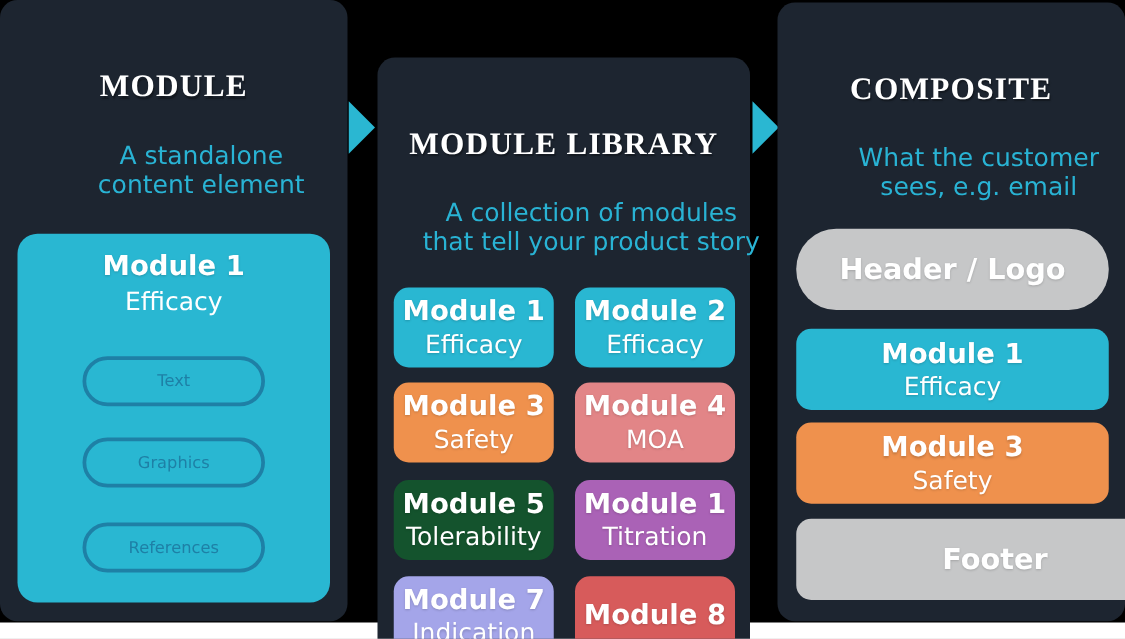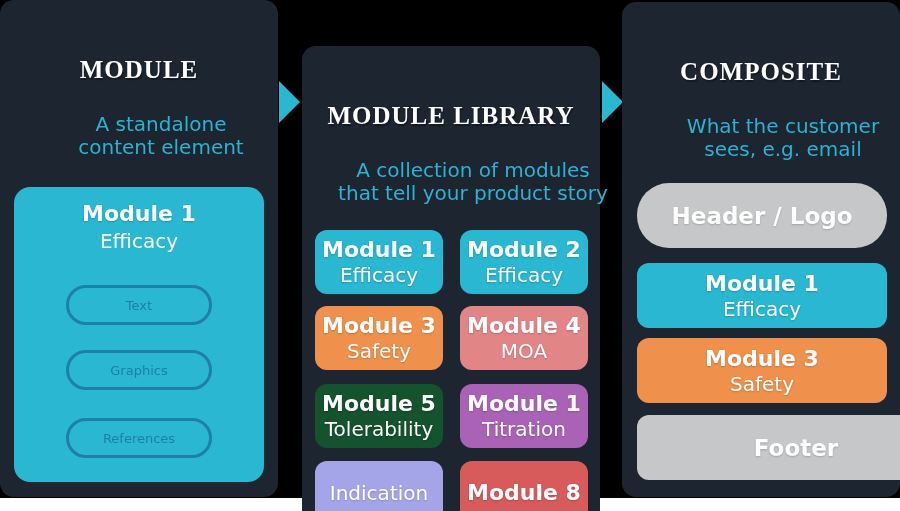--- a/index.html
+++ b/index.html
@@ -123,20 +123,21 @@
     </div>
     <div class="mini-card lib-card lib-col-1 lib-row-3" style="background: #14532d;">
       <div class="name">Module 5</div>
       <div class="label">Tolerability</div>
     </div>
     <div class="mini-card lib-card lib-col-2 lib-row-3" style="background: rgb(170, 98, 182);">
       <div class="name">Module 1</div>
       <div class="label">Titration</div>
     </div>
     <div class="mini-card lib-card lib-col-1 lib-row-4" style="background: rgb(164, 165, 233);">
+      <div class="name">Module 7</div>
       <div class="label">Indication</div>
     </div>
     <div class="mini-card lib-card lib-col-2 lib-row-4" style="background: rgb(215, 91, 91);">
       <div class="name">Module 8</div>
     </div>
   </div>
 
   <div class="arrow arrow-2"></div>
 
   <div class="panel panel-composite">

